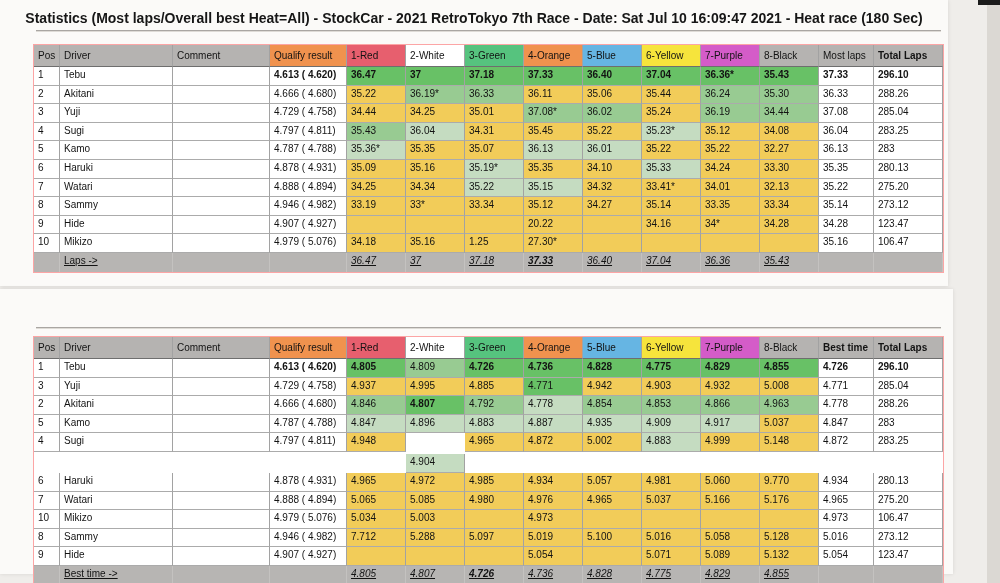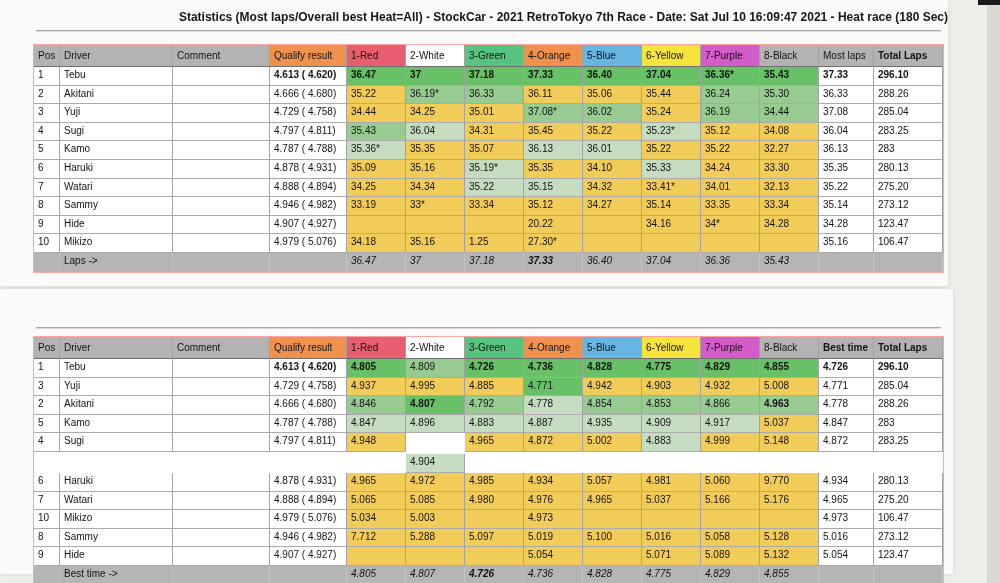--- a/index.html
+++ b/index.html
@@ -6,41 +6,41 @@
   body{
     width:1000px;height:583px;position:relative;overflow:hidden;
     background:#efedea;
     font-family:"Liberation Sans", sans-serif;
     -webkit-font-smoothing:antialiased;
   }
   .sheet{position:absolute;background:#fbfaf8;box-shadow:0 0 4px rgba(0,0,0,0.10);}
   .sheet1{left:0;top:0;width:948px;height:286px;}
   .sheet2{left:0;top:289px;width:953px;height:285px;}
   .title{
-    position:absolute;left:0;right:0;text-align:right;
-    font-size:12px;font-weight:bold;color:#161616;letter-spacing:0px;
+    position:absolute;left:0;right:0;text-align:center;
+    font-size:14px;font-weight:bold;color:#161616;letter-spacing:0px;
   }
   .sheet1 .title{top:10px;}
   .sheet2 .title{top:17px;}
   .rule{position:absolute;left:36px;width:905px;height:1px;background:#a9a6a2;border-bottom:1px solid #dedbd6;}
   .sheet1 .rule{top:30px;}
   .sheet2 .rule{top:38px;}
   .stats-table{position:absolute;left:33px;border:1px solid #fca5a5;background:#ffffff;width:909px;}
   .sheet1 .stats-table{top:44px;}
   .sheet2 .stats-table{top:47px;}
   .tr{display:flex;}
   .td{
     box-sizing:border-box;flex:0 0 auto;
     border-right:1px solid #a2a2a2;border-bottom:1px solid #ababab;
     padding:2px 0 0 4px;font-size:10px;color:#131313;
     overflow:hidden;white-space:nowrap;background:#ffffff;
   }
   .hdr .td{height:22px;padding-top:5px;border-bottom:1px solid #6e6e6e;}
   .row .td{height:18.6px;}
-  .foot .td{height:19px;border-bottom:none;border-right:1px solid #c4c2c0;}
+  .foot .td{height:19px;border-bottom:none;border-right:1px solid #c4c2c0;text-decoration:underline;}
   .edge-band{position:absolute;right:0;top:0;width:13px;height:583px;background:#dbd8d3;}
   .corner-mark{position:absolute;right:0;top:0;width:22px;height:5px;background:#1b1b1b;}
 </style>
 </head>
 <body>
 
 <div class="scan">
   <div class="sheet sheet1">
     <div class="title">Statistics (Most laps/Overall best Heat=All) - StockCar - 2021 RetroTokyo 7th Race - Date: Sat Jul 10 16:09:47 2021 - Heat race (180 Sec)</div>
     <div class="rule"></div>
@@ -295,21 +295,21 @@
           <div class="td" style="width: 113px;">Akitani</div>
           <div class="td" style="width: 97px;"></div>
           <div class="td" style="width: 77px;">4.666 ( 4.680)</div>
           <div class="td" style="width: 59px; background: rgb(152, 203, 146);">4.846</div>
           <div class="td" style="width: 59px; background: rgb(104, 193, 102); font-weight: bold;">4.807</div>
           <div class="td" style="width: 59px; background: rgb(152, 203, 146);">4.792</div>
           <div class="td" style="width: 59px; background: rgb(197, 220, 193);">4.778</div>
           <div class="td" style="width: 59px; background: rgb(152, 203, 146);">4.854</div>
           <div class="td" style="width: 59px; background: rgb(152, 203, 146);">4.853</div>
           <div class="td" style="width: 59px; background: rgb(152, 203, 146);">4.866</div>
-          <div class="td" style="width: 59px; background: rgb(152, 203, 146); font-weight: bold;">4.963</div>
+          <div class="td" style="width: 59px; background: rgb(152, 203, 146);">4.963</div>
           <div class="td" style="width: 55px;">4.778</div>
           <div class="td" style="width: 69px;">288.26</div>
         </div>
         <div class="tr row">
           <div class="td" style="width: 26px;">5</div>
           <div class="td" style="width: 113px;">Kamo</div>
           <div class="td" style="width: 97px;"></div>
           <div class="td" style="width: 77px;">4.787 ( 4.788)</div>
           <div class="td" style="width: 59px; background: rgb(197, 220, 193);">4.847</div>
           <div class="td" style="width: 59px; background: rgb(197, 220, 193);">4.896</div>

